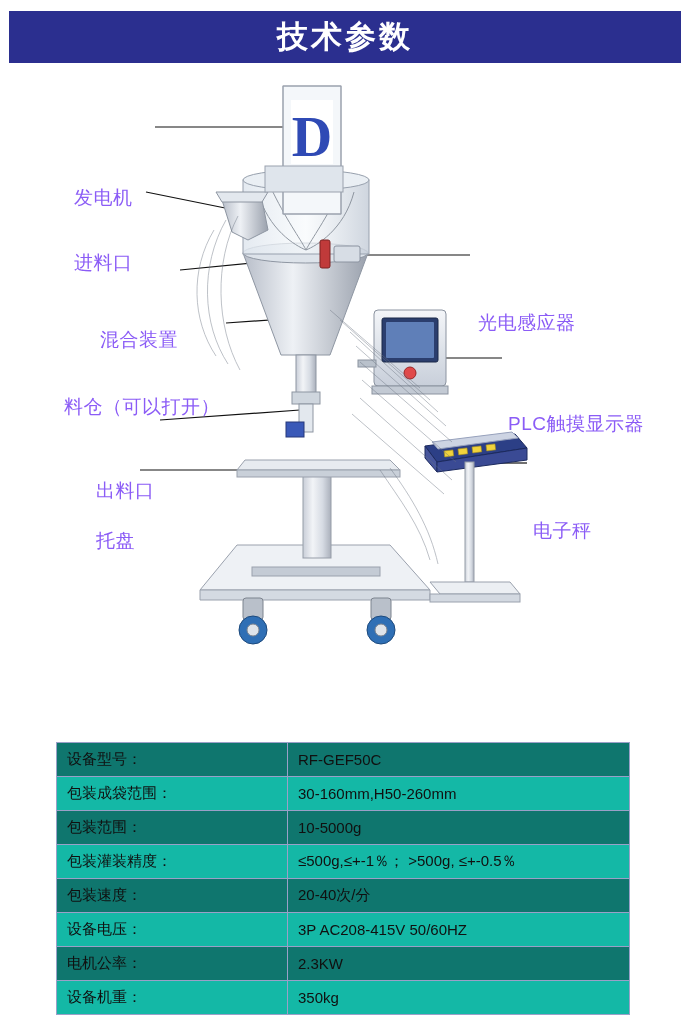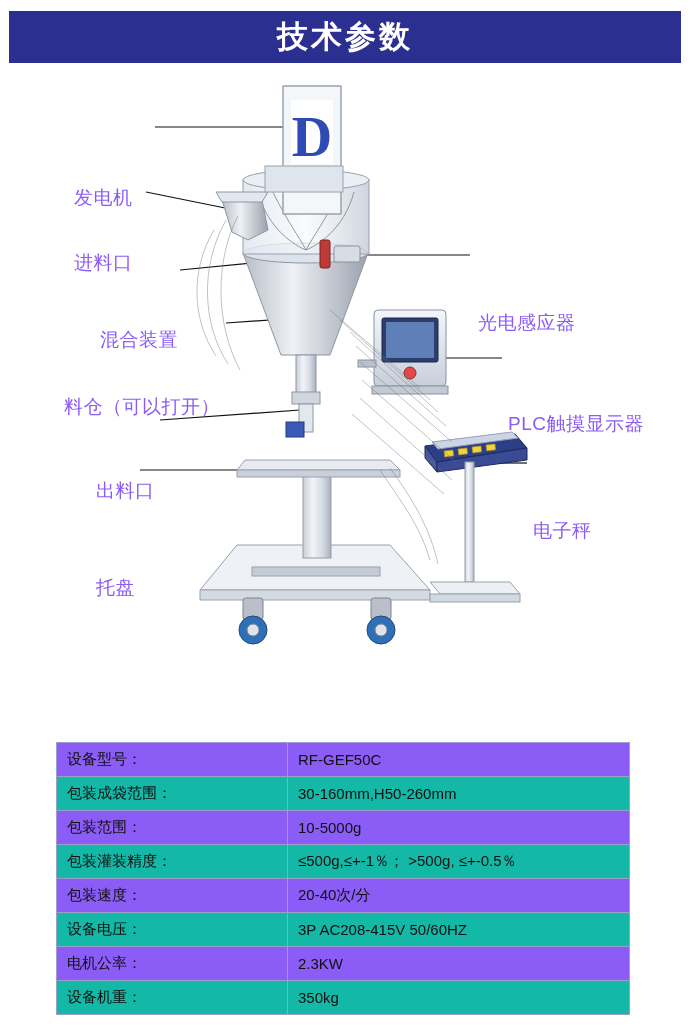--- a/index.html
+++ b/index.html
@@ -58,21 +58,21 @@
     font-size: 19px;
     color: #8b5cf6;
     white-space: nowrap;
     letter-spacing: 0.5px;
   }
   .lbl-generator   { left: 74px;  top: 115px; }
   .lbl-inlet       { left: 74px;  top: 180px; }
   .lbl-mixer       { left: 100px; top: 257px; }
   .lbl-hopper      { left: 64px;  top: 324px; }
   .lbl-outlet      { left: 96px;  top: 408px; font-family: Liberation Serif, serif; }
-  .lbl-tray        { left: 96px;  top: 458px; margin-top: 47px; }
+  .lbl-tray        { left: 96px;  top: 458px; }
   .lbl-photo       { left: 478px; top: 240px; }
   .lbl-plc         { left: 508px; top: 341px; text-align: right; }
   .lbl-scale       { left: 533px; top: 448px; }
 
   
   .spec-table {
     position: absolute;
     left: 56px;
     top: 742px;
     width: 574px;
@@ -86,21 +86,21 @@
     vertical-align: middle;
     color: #101010;
   }
   .spec-table td.k {
     width: 210px;
   }
   .spec-table tr.alt td {
     background: #14b8a6;
   }
   .spec-table tr.plain td {
-    background: #8b5cf6;
+    background: #0f766e;
   }
 </style>
 </head>
 <body>
 
 <div class="page">
 
   <div class="banner">
     <div class="banner-title">技术参数</div>
   </div>

